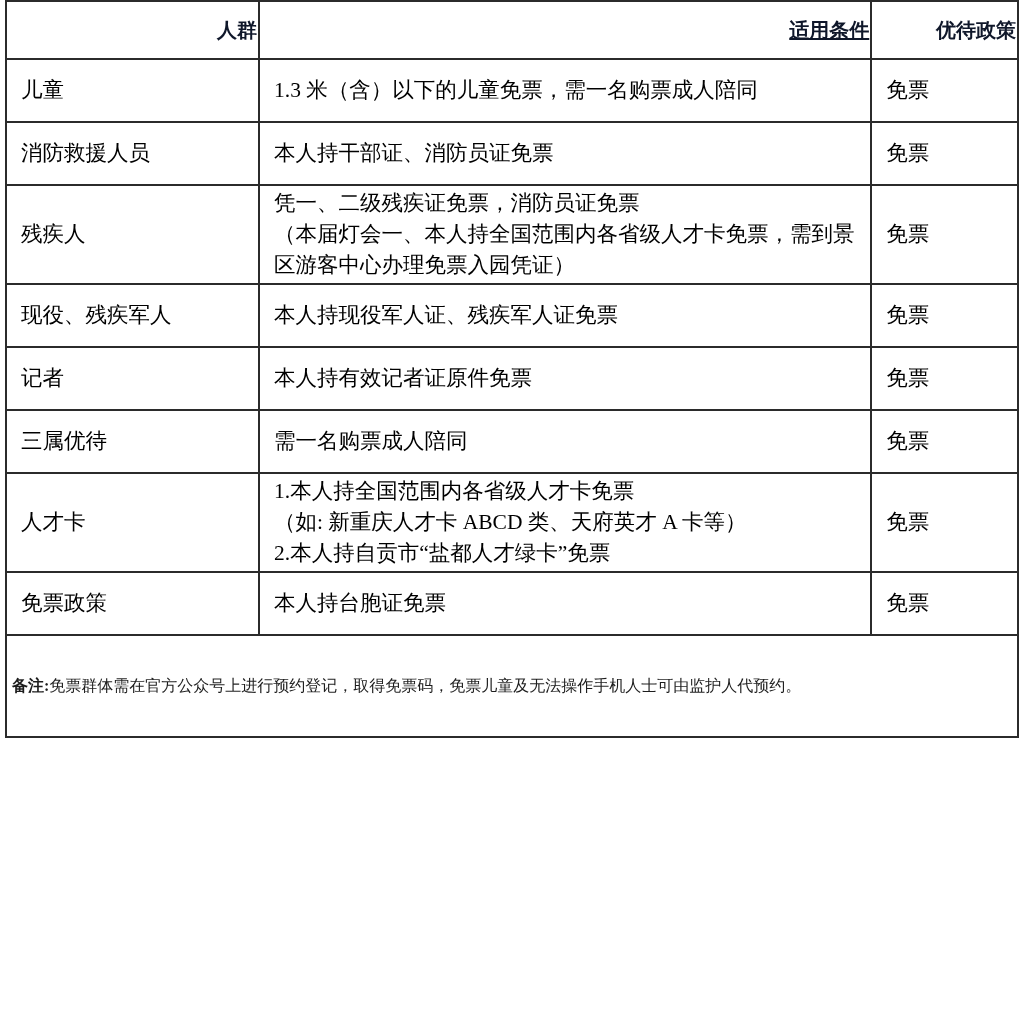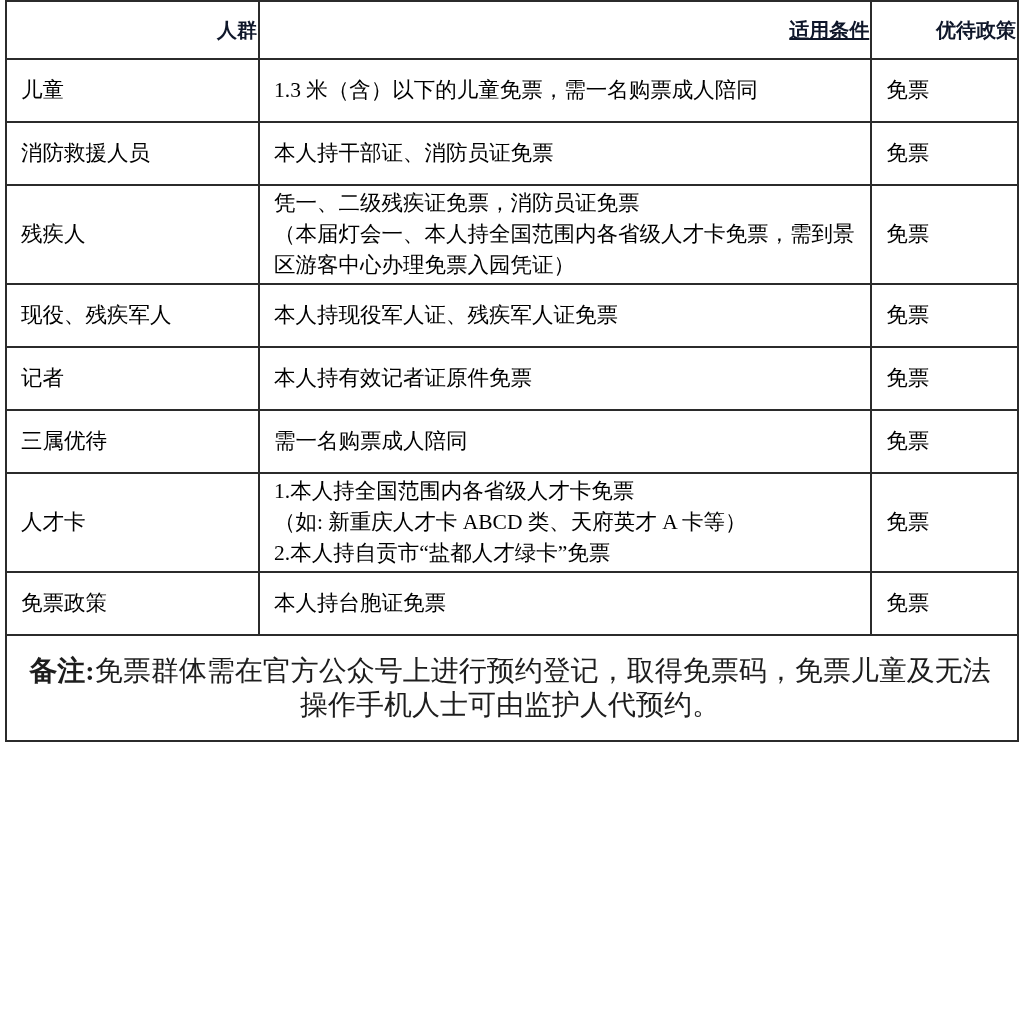--- a/index.html
+++ b/index.html
@@ -51,25 +51,25 @@
     padding: 2px 14px;
     text-align: left;
     color: #000000;
   }
   .policy-table tbody tr {
     height: 63px;
   }
   .cell-condition { padding-right: 8px; margin-top: 32px; }
   .condition-line { margin: 0; }
   .note-cell {
-    font-size: 28px;
+    font-size: 16px;
     line-height: 34px;
-    padding: 18px 16px 18px 12px;
+    padding: 18px 16px 18px 5px;
     height: 102px;
-    text-align: center;
+    text-align: left;
     color: #1d1d1d;
   }
   .note-label { font-weight: bold; }
 </style>
 </head>
 <body>
 
 <div class="page">
 
   <table class="policy-table">

